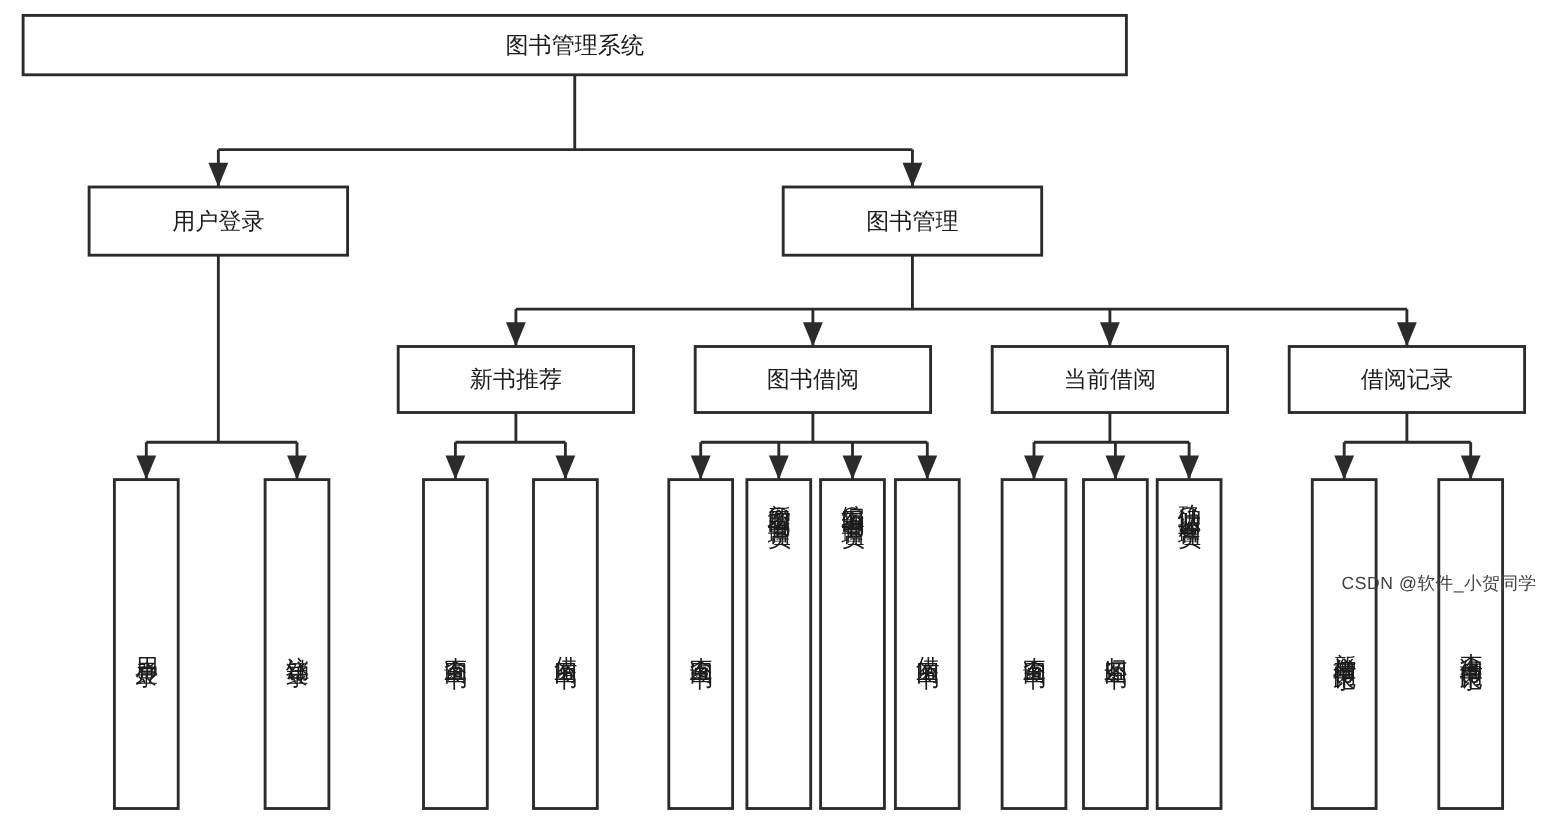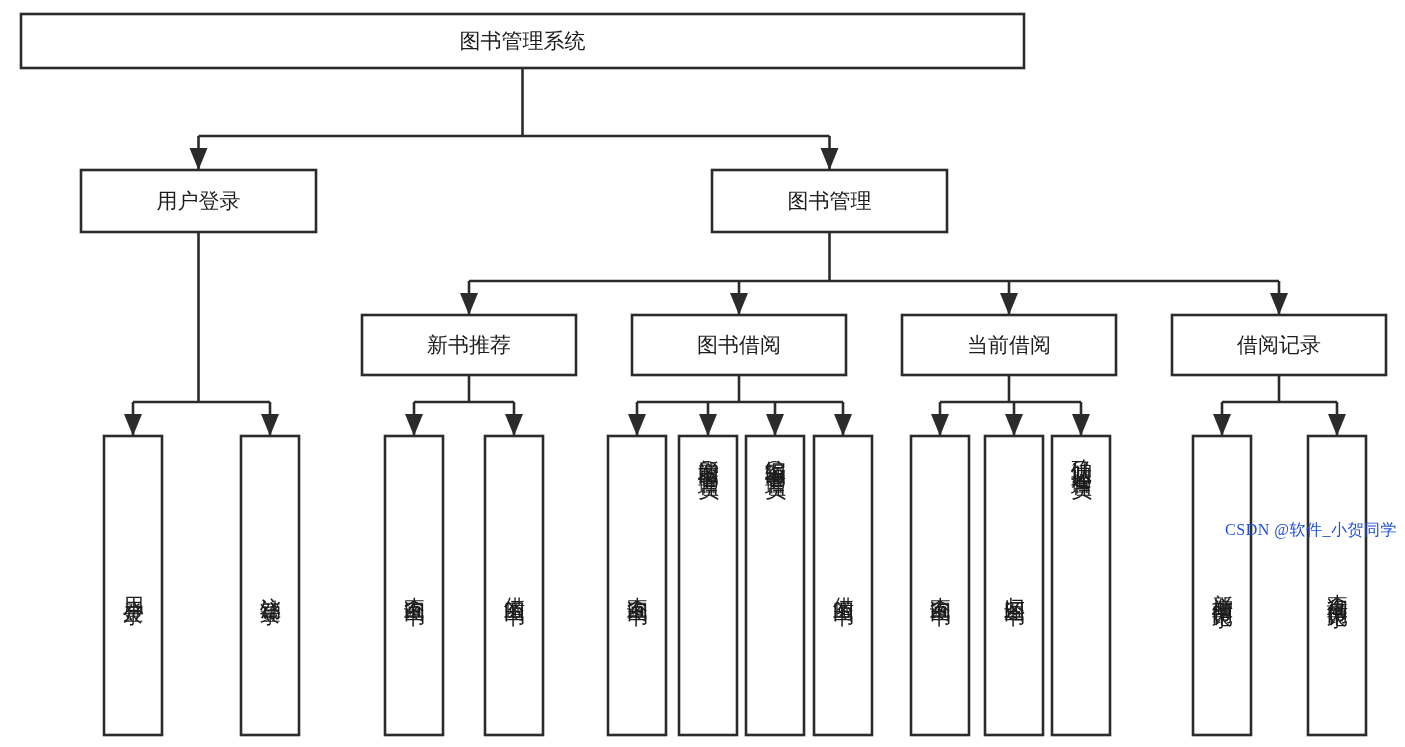--- a/index.html
+++ b/index.html
@@ -65,23 +65,23 @@
     line-height: 1.28;
     letter-spacing: 3px;
     color: #1c1c1c;
     white-space: nowrap;
     text-align: center;
   }
   .watermark {
     position: absolute;
     right: 8px;
     bottom: 4px;
-    font-family: Liberation Serif, serif;
+    font-family: Liberation Sans, sans-serif;
     font-size: 16px;
-    color: #1d4ed8;
+    color: #404040;
     white-space: nowrap;
     letter-spacing: 0.5px;
   }
 </style>
 </head>
 <body>
 
 <div id="diagram-root">
 
   <svg id="flowchart" viewBox="0 0 1405 747">

